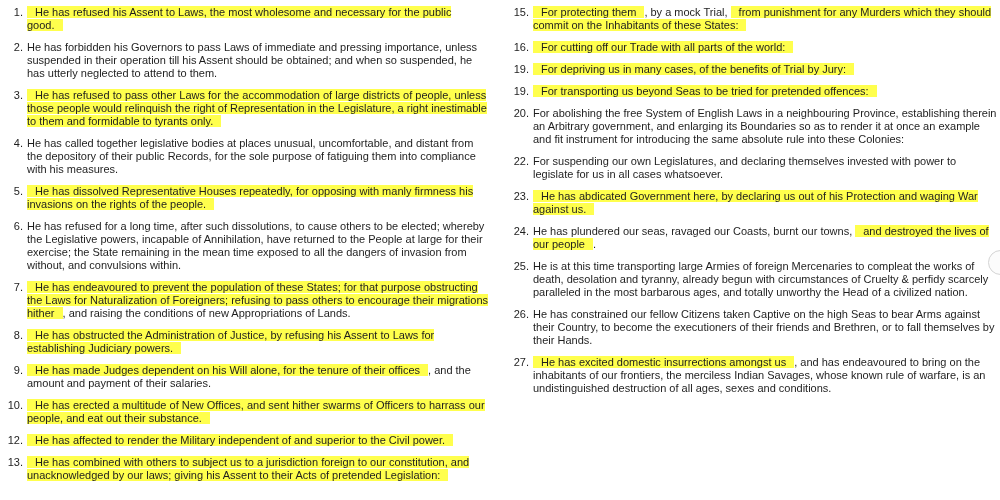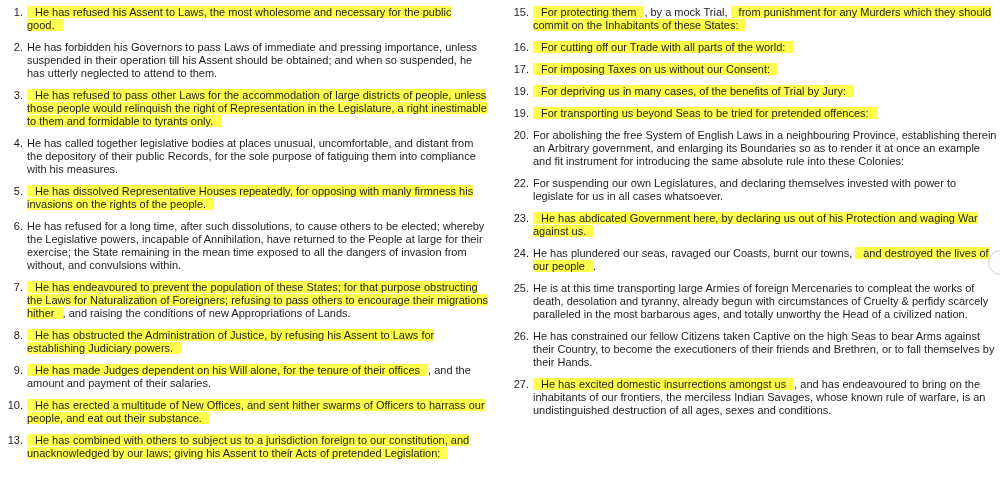--- a/index.html
+++ b/index.html
@@ -83,36 +83,36 @@
       </div>
       <div class="item">
         <span class="num">9.</span>
         <span class="body"><span class="hl">He has made Judges dependent on his Will alone, for the tenure of their offices</span><span>, and the amount and payment of their salaries.</span></span>
       </div>
       <div class="item">
         <span class="num">10.</span>
         <span class="body"><span class="hl">He has erected a multitude of New Offices, and sent hither swarms of Officers to harrass our people, and eat out their substance.</span></span>
       </div>
       <div class="item">
+        <span class="num">12.</span>
+        <span class="body"><span class="hl">He has affected to render the Military independent of and superior to the Civil power.</span></span>
+      </div>
+      <div class="item">
         <span class="num">13.</span>
         <span class="body"><span class="hl">He has combined with others to subject us to a jurisdiction foreign to our constitution, and unacknowledged by our laws; giving his Assent to their Acts of pretended Legislation:</span></span>
       </div>
     </div>
   <div class="col col-right" id="col-right">
       <div class="item">
         <span class="num">15.</span>
         <span class="body"><span class="hl">For protecting them</span><span>, by a mock Trial, </span><span class="hl">from punishment for any Murders which they should commit on the Inhabitants of these States:</span></span>
       </div>
       <div class="item">
         <span class="num">16.</span>
         <span class="body"><span class="hl">For cutting off our Trade with all parts of the world:</span></span>
-      </div>
-      <div class="item">
-        <span class="num">17.</span>
-        <span class="body"><span class="hl">For imposing Taxes on us without our Consent:</span></span>
       </div>
       <div class="item">
         <span class="num">19.</span>
         <span class="body"><span class="hl">For depriving us in many cases, of the benefits of Trial by Jury:</span></span>
       </div>
       <div class="item">
         <span class="num">19.</span>
         <span class="body"><span class="hl">For transporting us beyond Seas to be tried for pretended offences:</span></span>
       </div>
       <div class="item">

